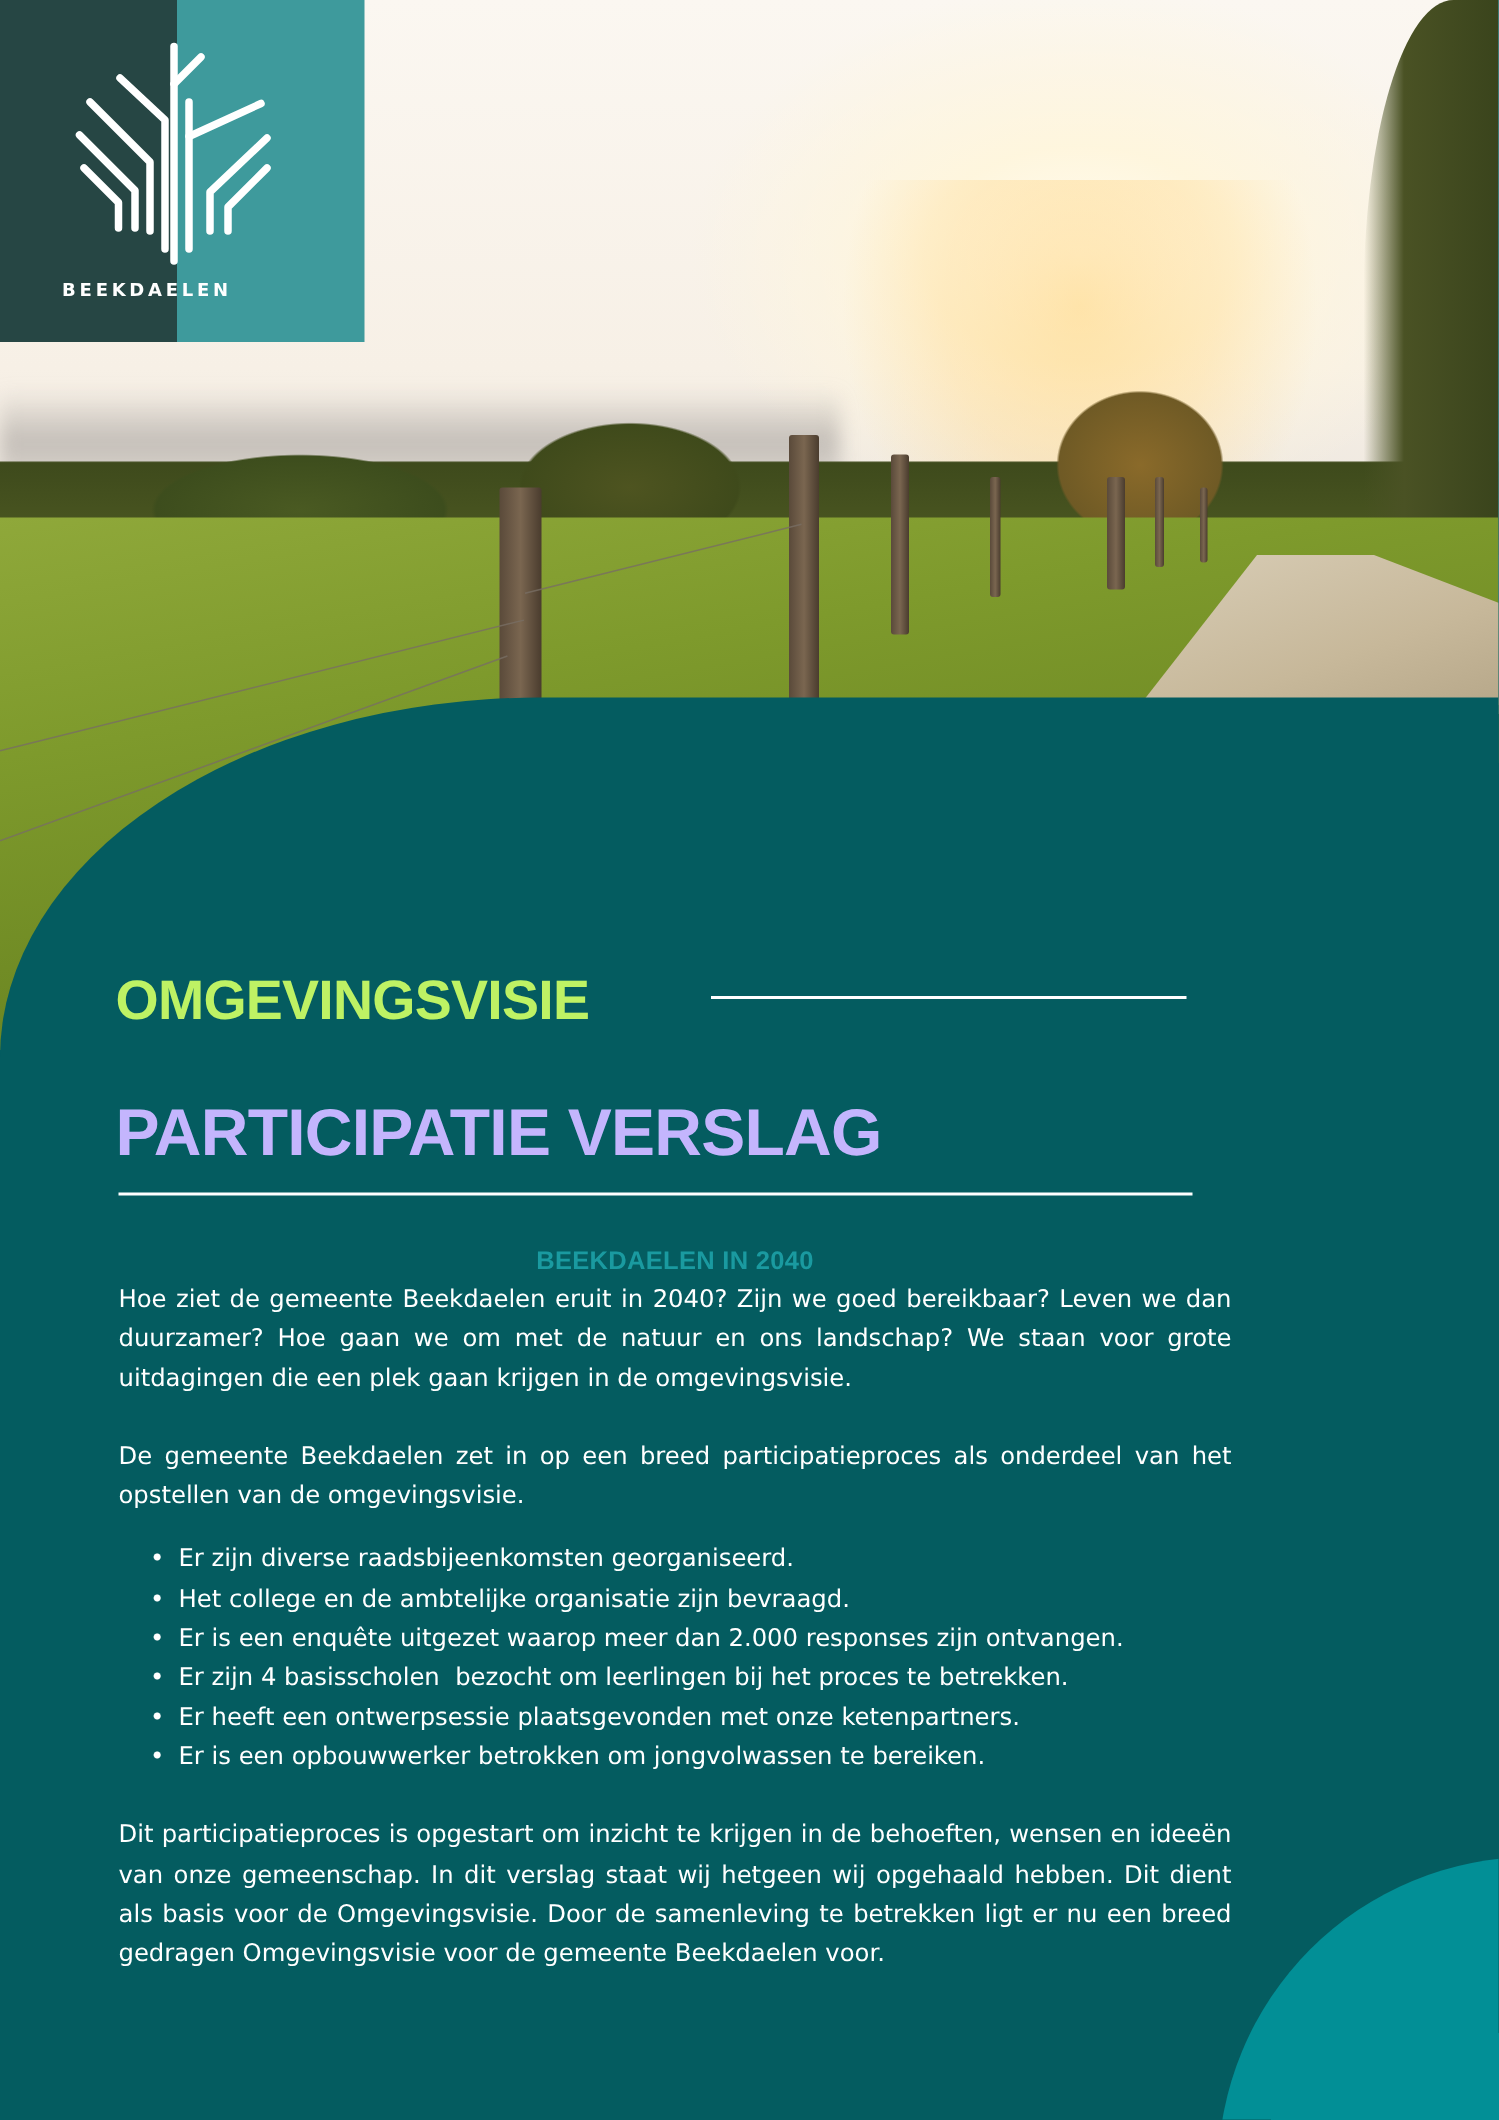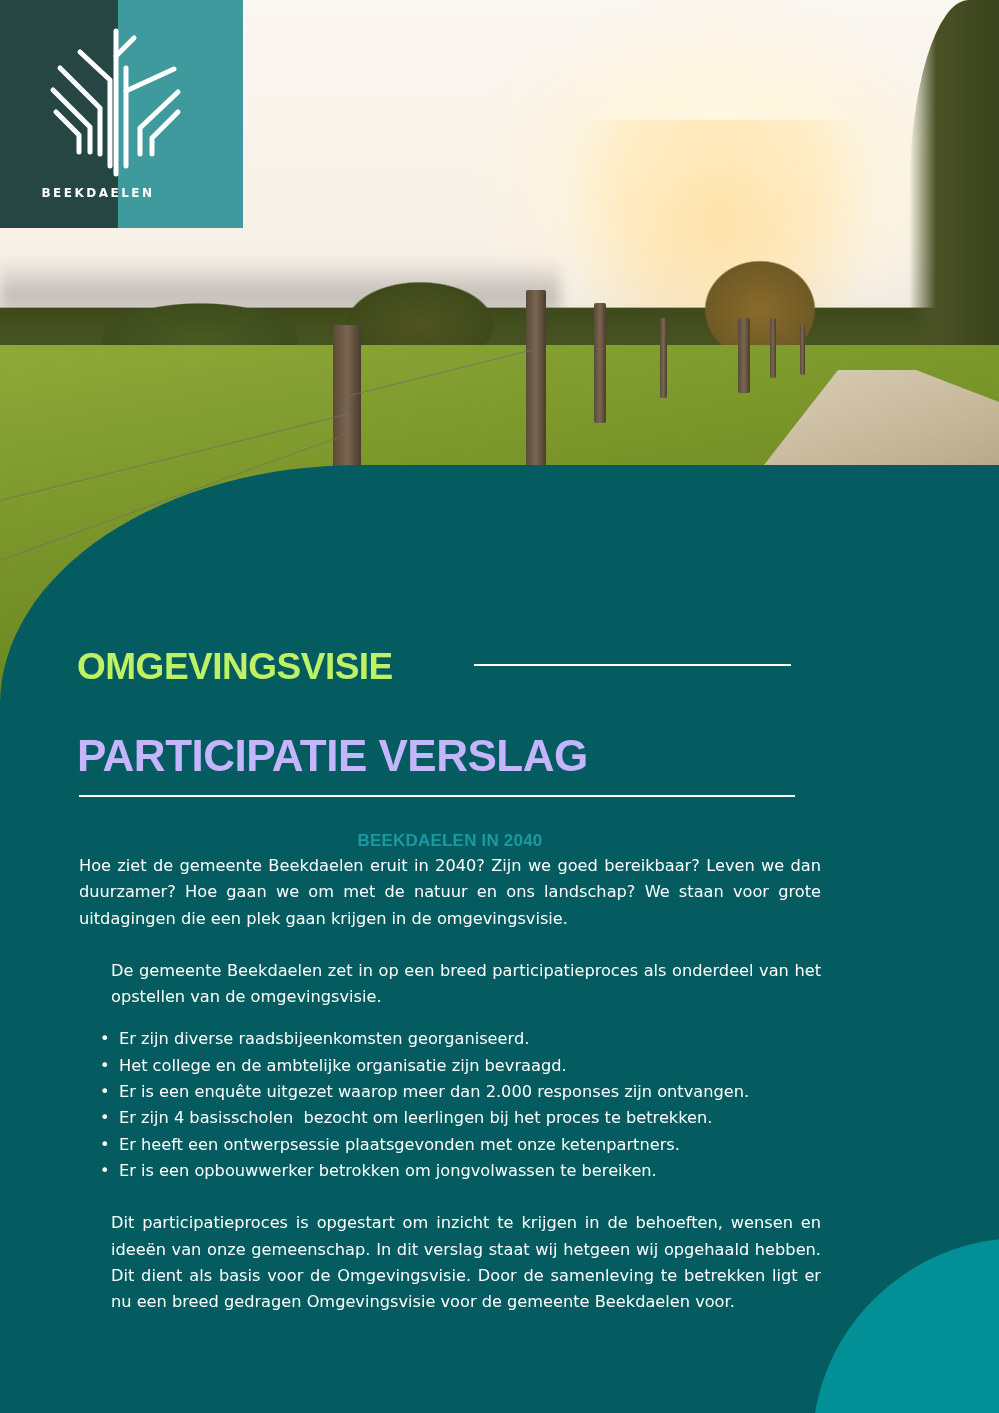--- a/index.html
+++ b/index.html
@@ -47,21 +47,21 @@
     font-size:37px; letter-spacing:-0.5px; }
   .kicker-line { position:absolute; left:474px; top:664px; width:317px; height:2px; background:#ffffff; }
   .title { position:absolute; left:77px; top:731px; color:#c4b5fd; font-family:"Liberation Sans", sans-serif; font-weight:bold;
     font-size:44px; letter-spacing:-0.5px; }
   .title-line { position:absolute; left:79px; top:795px; width:716px; height:2px; background:#ffffff; }
 
   .content { position:absolute; left:79px; top:830px; width:742px; color:#ffffff; font-family:"DejaVu Sans", sans-serif;
     font-size:16.2px; line-height:26.3px; }
   .section-heading { color:#1a9aa0; font-family:"Liberation Sans", sans-serif; font-weight:bold; font-size:17px; line-height:22px; margin:0 0 1px 0; letter-spacing:0.2px;text-align:center; }
   .content p { margin:0; text-align:justify; text-align-last:left; }
-  .content p.spaced { margin-top:26px;margin-left:32px; }
+  .content p.spaced { margin-top:26px; }
   .content ul { margin:16px; padding:0 0 0 24px; list-style:none; }
   .content li { position:relative; }
   .content li::before { content:"•"; position:absolute; left:-19px; top:0; }
 </style>
 </head>
 <body>
 
 <div class="hero">
   <div class="sky-cloud"></div>
   <div class="sunrays"></div>

